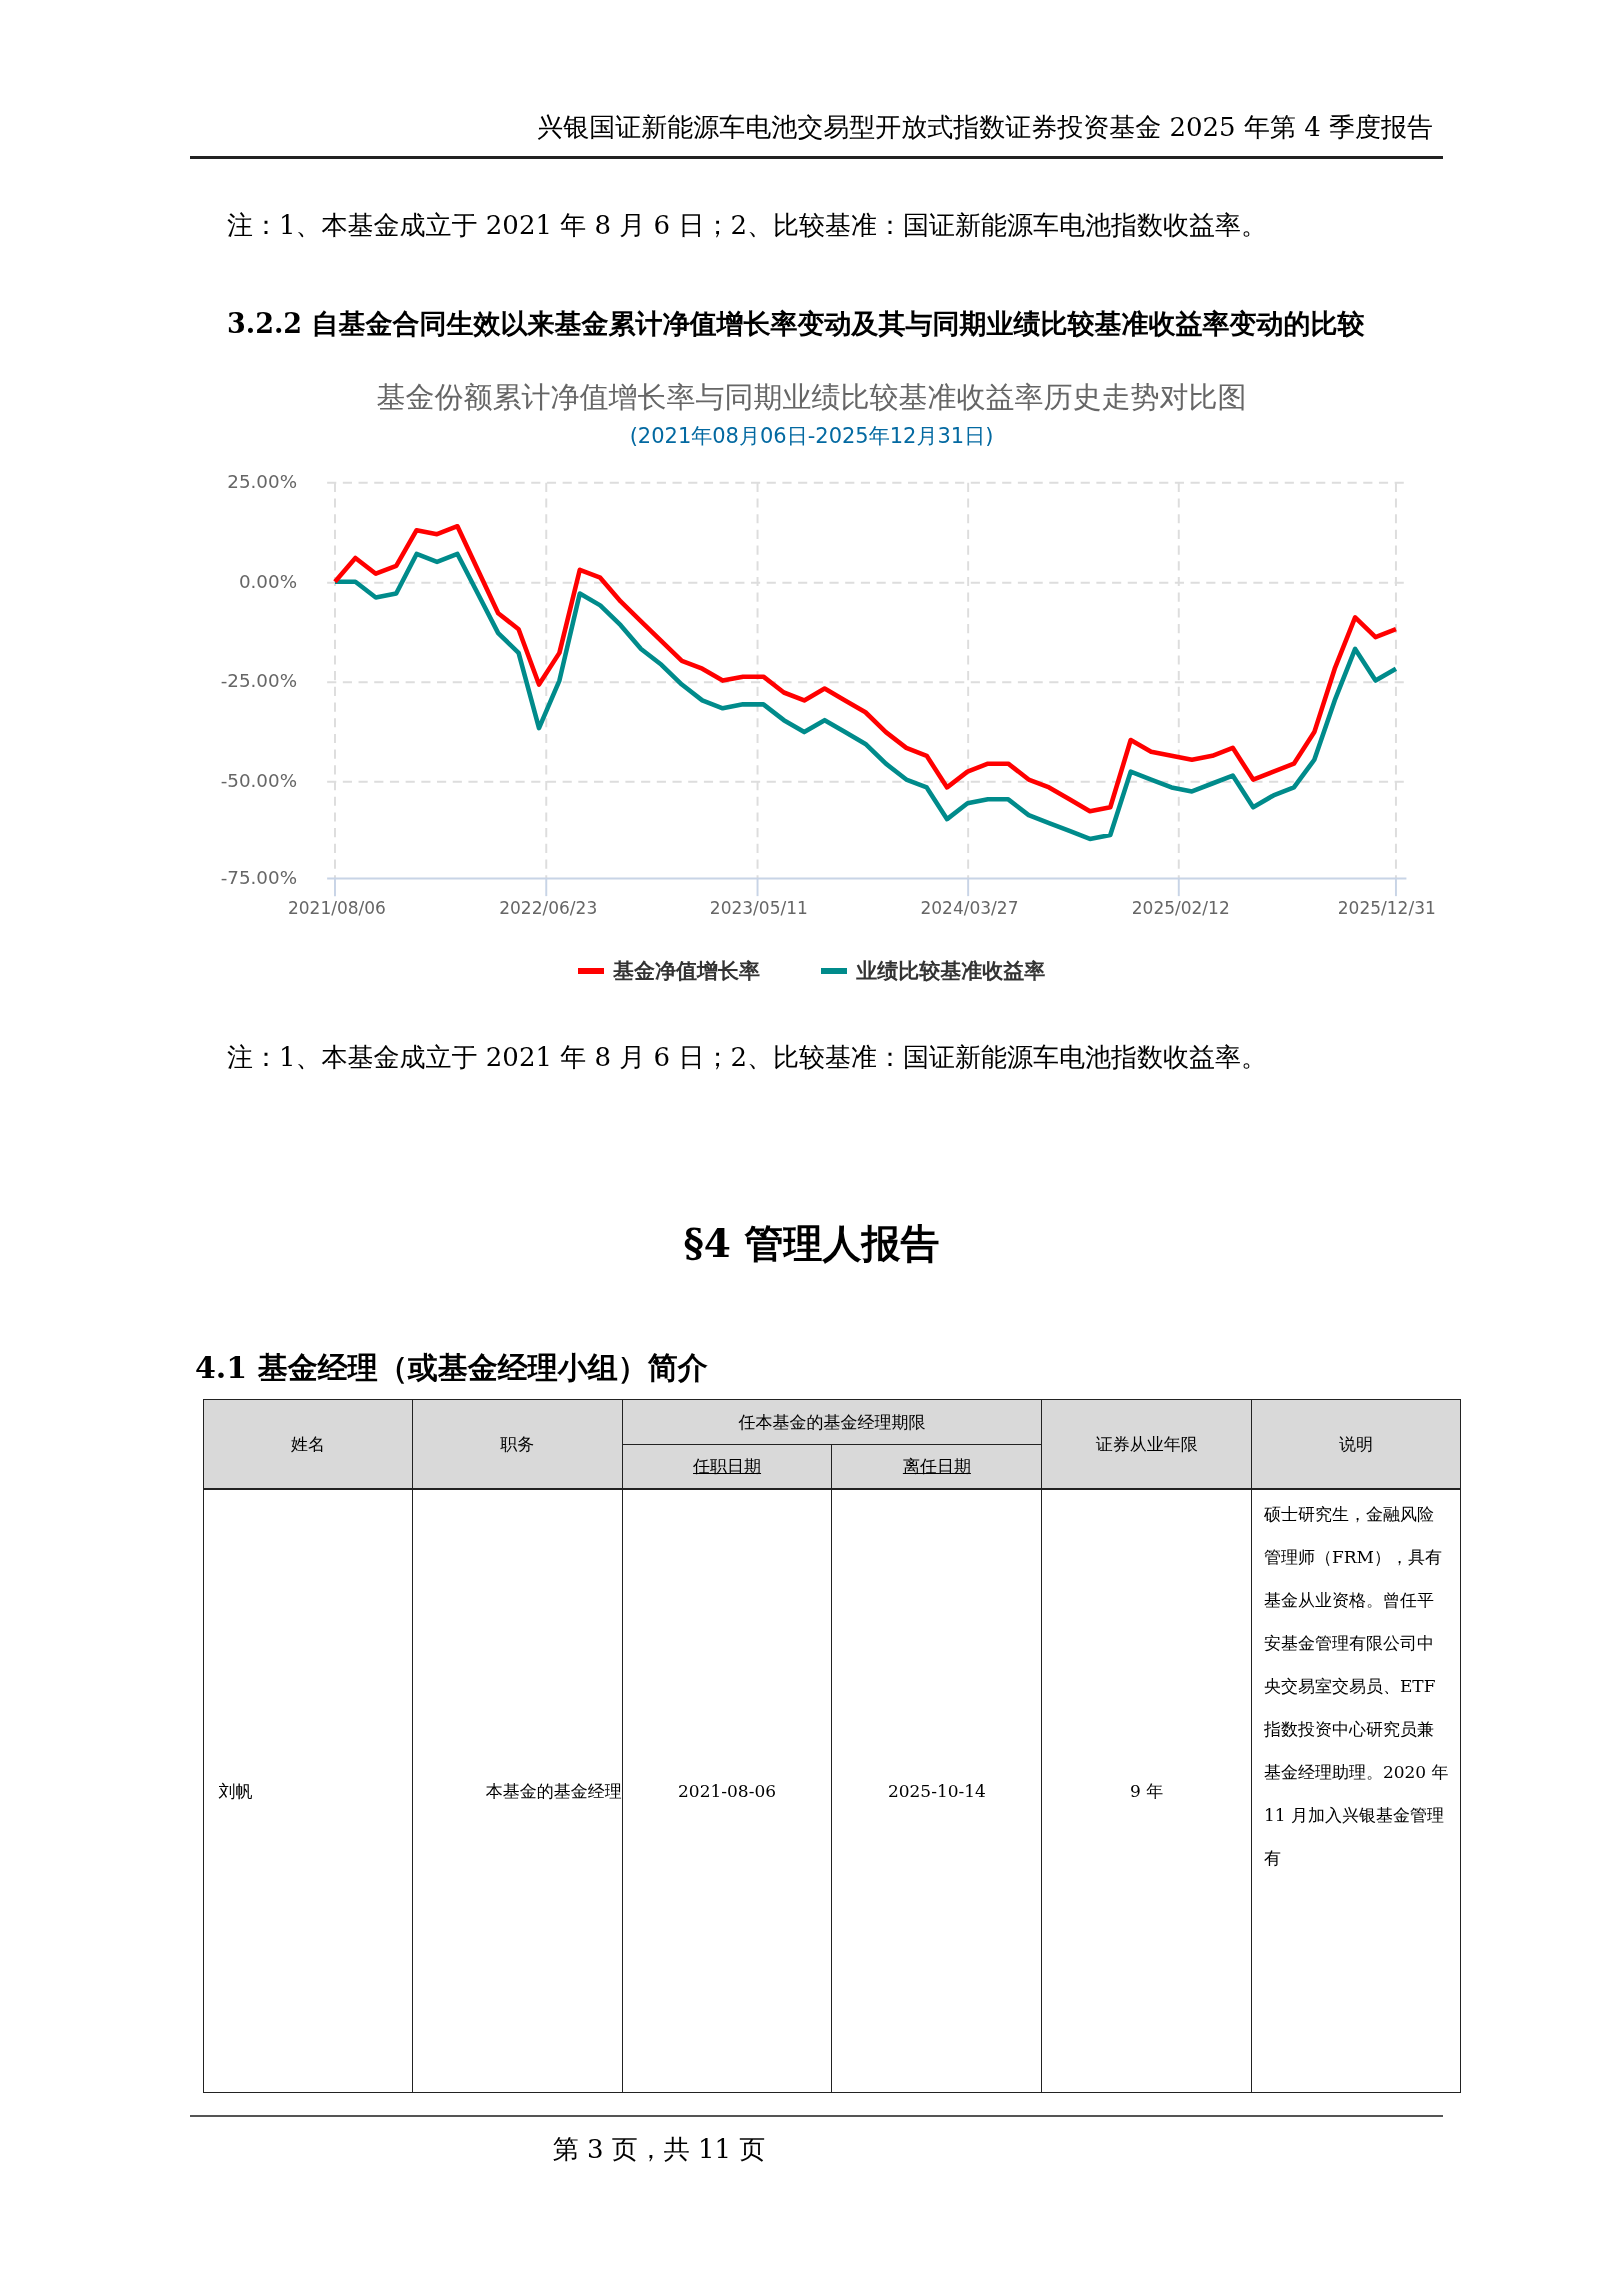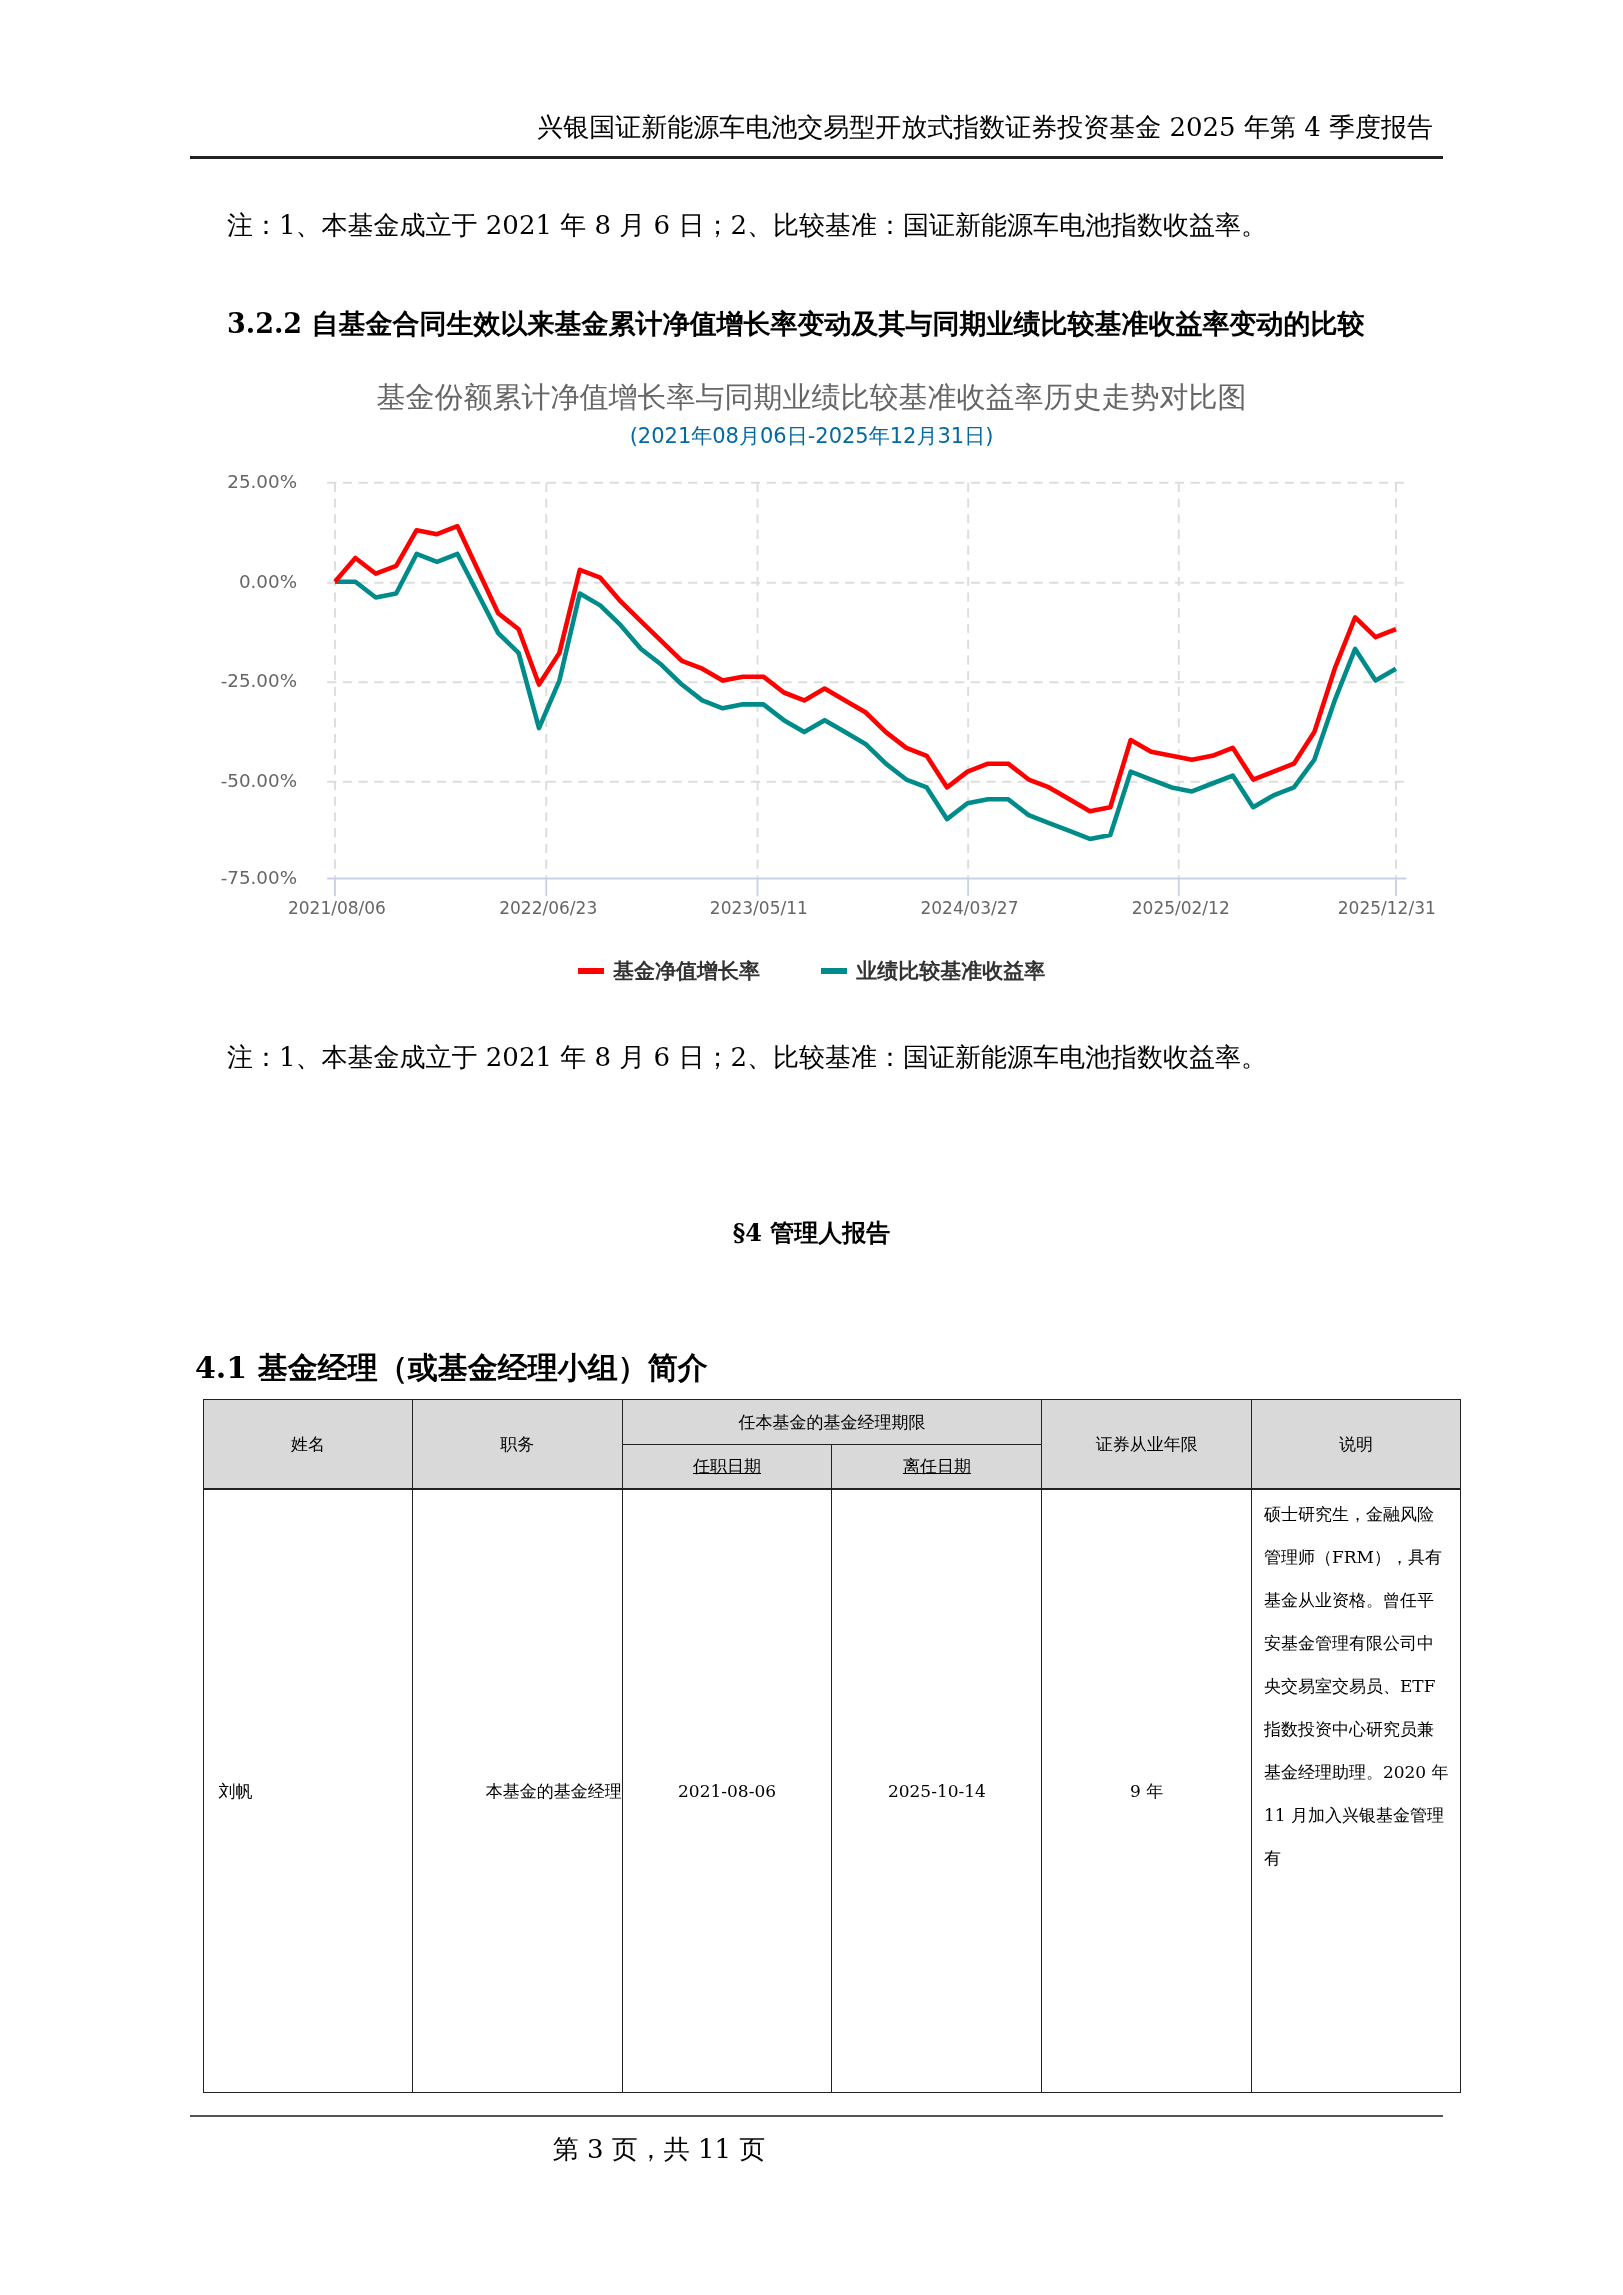--- a/index.html
+++ b/index.html
@@ -14,21 +14,21 @@
                  font-family: "DejaVu Sans", "Liberation Sans", sans-serif; }
   .chart-sub { left: 0; width: 1623px; text-align: center; top: 422px; font-size: 21px; color: #0369a1;
                font-family: "DejaVu Sans", "Liberation Sans", sans-serif; }
   .chart-svg { left: 0; top: 0; }
   .ytick { font-family: "DejaVu Sans", "Liberation Sans", sans-serif; font-size: 28px; fill: #666; }
   .xtick { font-family: "DejaVu Sans", "Liberation Sans", sans-serif; font-size: 26px; fill: #666; }
   .legend { top: 957px; left: 0; width: 1623px; display: flex; justify-content: center; gap: 61px;
             font-family: "DejaVu Sans", "Liberation Sans", sans-serif; font-size: 21px; color: #333; font-weight: bold; }
   .legend-item { display: flex; align-items: center; gap: 9.2px; }
   .legend-swatch { width: 26px; height: 6.5px; display: inline-block; }
-  .section-title { left: 0; width: 1623px; text-align: center; top: 1217px; font-size: 24px; font-weight: bold; }
+  .section-title { left: 0; width: 1623px; text-align: center; top: 1217px; font-size: 39px; font-weight: bold; }
   .h2 { left: 195px; top: 1348px; font-size: 30px; font-weight: bold; white-space: nowrap; }
   table.mgr { position: absolute; left: 203px; top: 1399px; width: 1258px; border-collapse: collapse;
               font-size: 17px; table-layout: fixed; }
   table.mgr th, table.mgr td { border: 1.3px solid #222; text-align: center; vertical-align: middle; padding: 0; }
   table.mgr th { background: #d9d9d9; font-weight: normal; }
   table.mgr thead tr:first-child th { height: 44px; }
   table.mgr thead tr:nth-child(2) th { height: 43px; text-decoration: underline; }
   table.mgr thead { border-bottom: 2.6px solid #222; }
   table.mgr td.name { text-align: left; padding-left: 14.4px; }
   table.mgr td.title { text-align: right; padding-left: 15.7px; line-height: 42px; }

